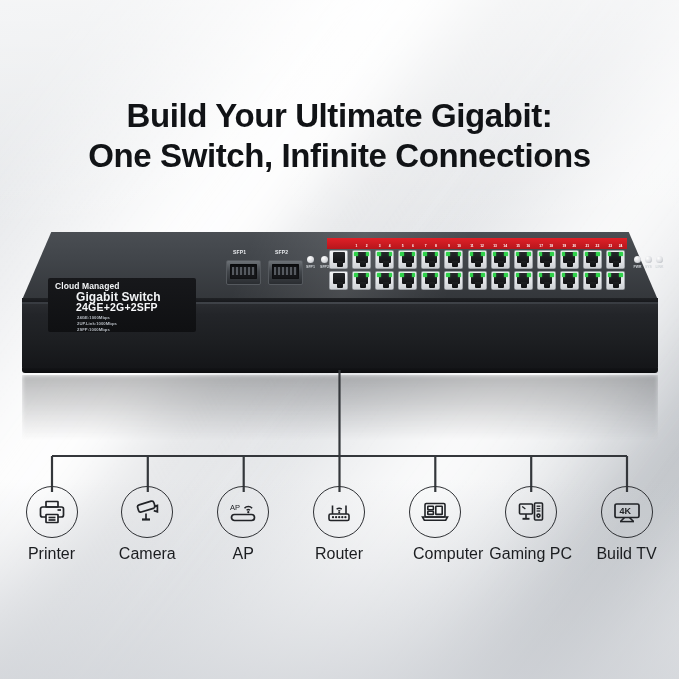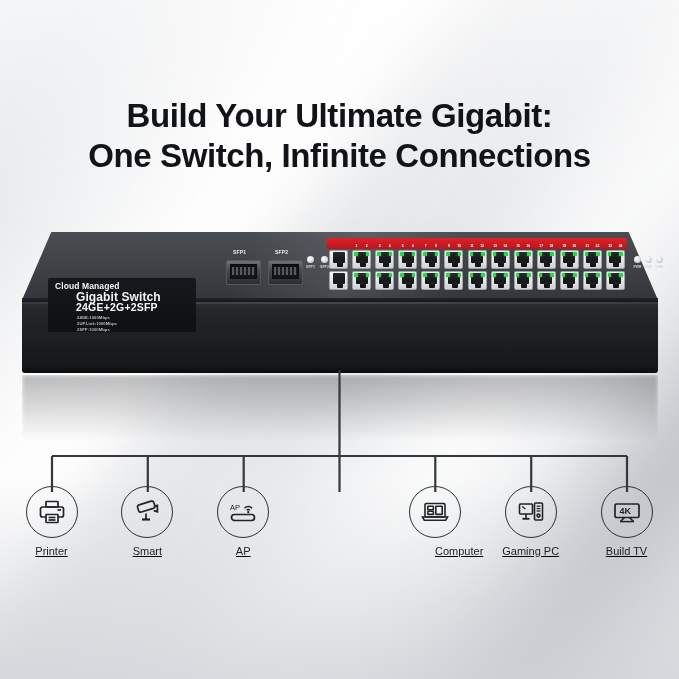--- a/index.html
+++ b/index.html
@@ -122,24 +122,24 @@
       mask-image:linear-gradient(180deg,rgba(0,0,0,0) 0%,rgba(0,0,0,.55) 55%,rgba(0,0,0,.95) 100%);
       filter:blur(2.2px);pointer-events:none;overflow:hidden;}
   .reflect .rf{position:absolute;left:0;top:0;width:636px;height:68px;
       background:linear-gradient(180deg,#2b2d31,#16181b);}
 
   
   .wires{position:absolute;left:0;top:370px;width:679px;height:160px;}
 
   
   .devices{position:absolute;left:0;top:486px;width:679px;height:90px;}
-  .dev{position:absolute;width:97px;text-align:center;text-decoration:underline;}
+  .dev{position:absolute;width:97px;text-align:center;}
   .dev .circ{width:50px;height:50px;margin:0 auto;border:1.6px solid #2e3034;border-radius:50%;
       display:flex;align-items:center;justify-content:center;background:transparent;}
-  .dev .cap{margin-top:7px;font-size:11px;color:#1b1d20;white-space:nowrap;}
+  .dev .cap{margin-top:7px;font-size:16px;color:#1b1d20;white-space:nowrap;}
 </style>
 </head>
 <body>
 
 <div class="stage">
 
   <div class="bg-base"></div>
   <div class="bg-streak-b"></div>
   <div class="bg-streak-a"></div>
   <div class="bg-streak-d"></div>
@@ -438,36 +438,54 @@
 
     <div class="dev" style="left:98.8px;">
       <div class="circ">
         <svg width="28" height="28" viewBox="0 0 28 28" fill="none" stroke="#212327" stroke-width="1.7">
           <rect x="4" y="7.5" width="17" height="7.5" rx="2.2" transform="rotate(-17 4 7.5)"></rect>
           <path d="M20.8 8.6l3.6-1.2v6.4l-3.6-1.2"></path>
           <line x1="13" y1="15.5" x2="13" y2="21"></line>
           <line x1="9" y1="21.5" x2="17" y2="21.5" stroke-width="2.2"></line>
         </svg>
       </div>
-      <div class="cap">Smart</div>
+      <div class="cap">Camera</div>
     </div>
 
     <div class="dev" style="left:194.7px;">
       <div class="circ">
         <svg width="30" height="28" viewBox="0 0 30 28" fill="none" stroke="#212327" stroke-width="1.7">
           <text x="2" y="11.5" font-family="Liberation Sans, sans-serif" font-size="7.5" fill="#212327" stroke="none">AP</text>
           <path d="M16.5 10.2a5 5 0 0 1 7.6 0" stroke-width="1.5"></path>
           <path d="M18.6 12.2a2.6 2.6 0 0 1 3.4 0" stroke-width="1.5"></path>
           <circle cx="20.3" cy="14.2" r="1.1" fill="#212327" stroke="none"></circle>
           <rect x="3.5" y="16.5" width="23" height="6" rx="3"></rect>
         </svg>
       </div>
       <div class="cap">AP</div>
     </div>
 
+    <div class="dev" style="left:290.5px;">
+      <div class="circ">
+        <svg width="30" height="28" viewBox="0 0 30 28" fill="none" stroke="#212327" stroke-width="1.6">
+          <path d="M12.6 11.2a4.6 4.6 0 0 1 5.2 0" stroke-width="1.4"></path>
+          <path d="M14.2 13a2.3 2.3 0 0 1 2.1 0" stroke-width="1.4"></path>
+          <circle cx="15.2" cy="14.6" r="1" fill="#212327" stroke="none"></circle>
+          <line x1="8.5" y1="7.5" x2="8.5" y2="16"></line>
+          <line x1="22" y1="7.5" x2="22" y2="16"></line>
+          <rect x="5" y="16" width="20" height="6.5" rx="1.6"></rect>
+          <circle cx="9" cy="19.2" r="1.15" fill="#212327" stroke="none"></circle>
+          <circle cx="12.1" cy="19.2" r="1.15" fill="#212327" stroke="none"></circle>
+          <circle cx="15.2" cy="19.2" r="1.15" fill="#212327" stroke="none"></circle>
+          <circle cx="18.3" cy="19.2" r="1.15" fill="#212327" stroke="none"></circle>
+          <circle cx="21.4" cy="19.2" r="1.15" fill="#212327" stroke="none"></circle>
+        </svg>
+      </div>
+      <div class="cap">Router</div>
+    </div>
 
     <div class="dev" style="left:386.3px;text-align:right;">
       <div class="circ">
         <svg width="30" height="28" viewBox="0 0 30 28" fill="none" stroke="#212327" stroke-width="1.6">
           <rect x="5" y="5.5" width="20" height="13.5" rx="1.2"></rect>
           <rect x="7.8" y="8.3" width="5.6" height="3.4" rx="0.5"></rect>
           <rect x="7.8" y="13.2" width="5.6" height="3.2" rx="0.5"></rect>
           <rect x="15.8" y="8.3" width="6.4" height="8.1" rx="0.5"></rect>
           <path d="M2.5 19h25l-1.8 3.2H4.3z"></path>
         </svg>

